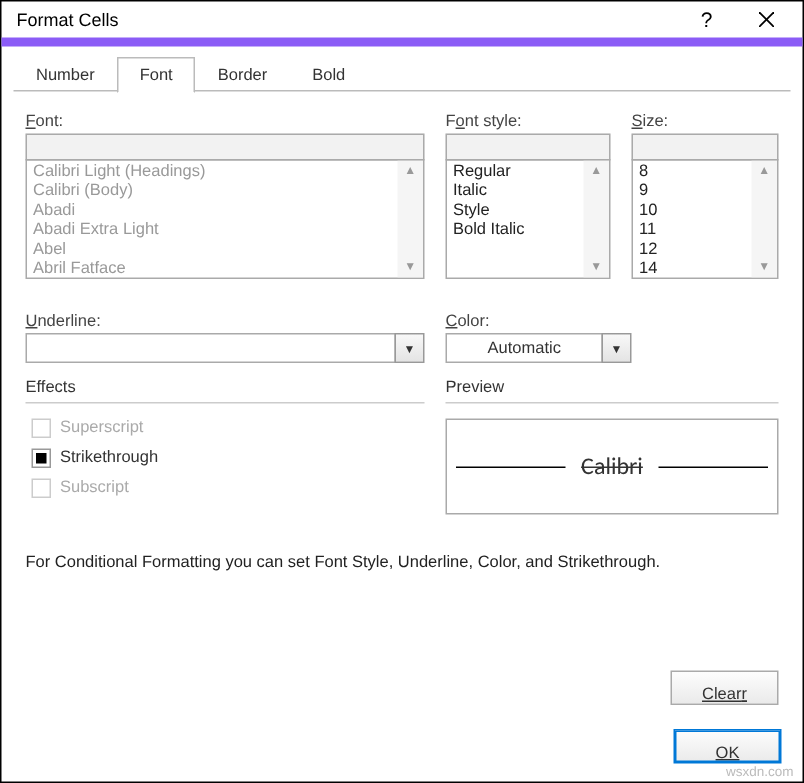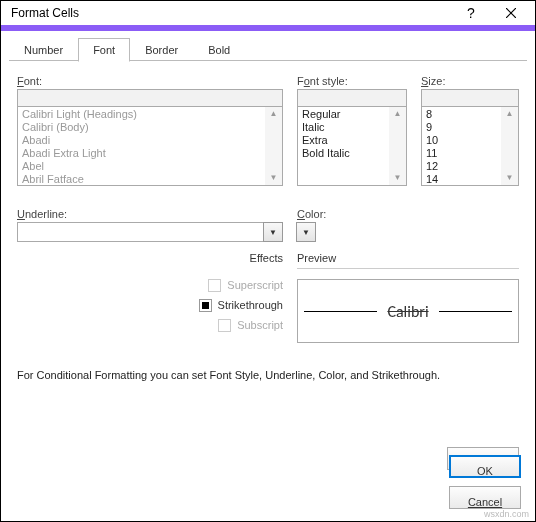--- a/index.html
+++ b/index.html
@@ -95,21 +95,21 @@
         </div>
       </div>
 
       <div class="col" style="flex: 0 0 110px;">
         <div class="label">F<span class="accel">o</span>nt style:</div>
         <div class="field"></div>
         <div class="listbox">
           <div class="items dark">
             <div>Regular</div>
             <div>Italic</div>
-            <div>Extra</div>
+            <div>Style</div>
             <div>Bold Italic</div>
           </div>
           <div class="scroll">
               <span>▲</span>
               <span>▼</span>
             </div>
         </div>
       </div>
 
       <div class="col" style="flex: 1;">
@@ -136,27 +136,28 @@
       <div class="col" style="flex: 0 0 266px;">
         <div class="label"><span class="accel">U</span>nderline:</div>
         <div class="combo">
           <div class="cval"></div>
           <div class="cbtn">▼</div>
         </div>
       </div>
       <div class="col" style="flex: 0 0 124px;">
         <div class="label"><span class="accel">C</span>olor:</div>
         <div class="combo">
+          <div class="cval" style="justify-content:center;">Automatic</div>
           <div class="cbtn">▼</div>
         </div>
       </div>
     </div>
 
     <div class="row">
-      <div class="col group" style="flex: 0 0 266px; align-items: flex-end;">
+      <div class="col group" style="flex: 0 0 266px;">
         <div class="grouplabel">Effects</div>
         <div class="groupline"></div>
         <div class="checkrow disabled">
           <span class="checkbox disabled"></span>
           <span class="lbl">Superscript</span>
         </div>
         <div class="checkrow">
           <span class="checkbox checked">
               <span class="mark"></span>
             </span>
@@ -184,17 +185,16 @@
 
   <div class="clearwrap">
     <div class="btn">
         <span style="text-decoration:none;">Clear</span>
         <span class="accel">r</span>
       </div>
   </div>
 
   <div class="bottom">
     <div class="btn primary">OK</div>
-    <div class="btn">Cancel</div>
   </div>
 
   <div class="watermark">wsxdn.com</div>
 </div>
 
 </body></html>

